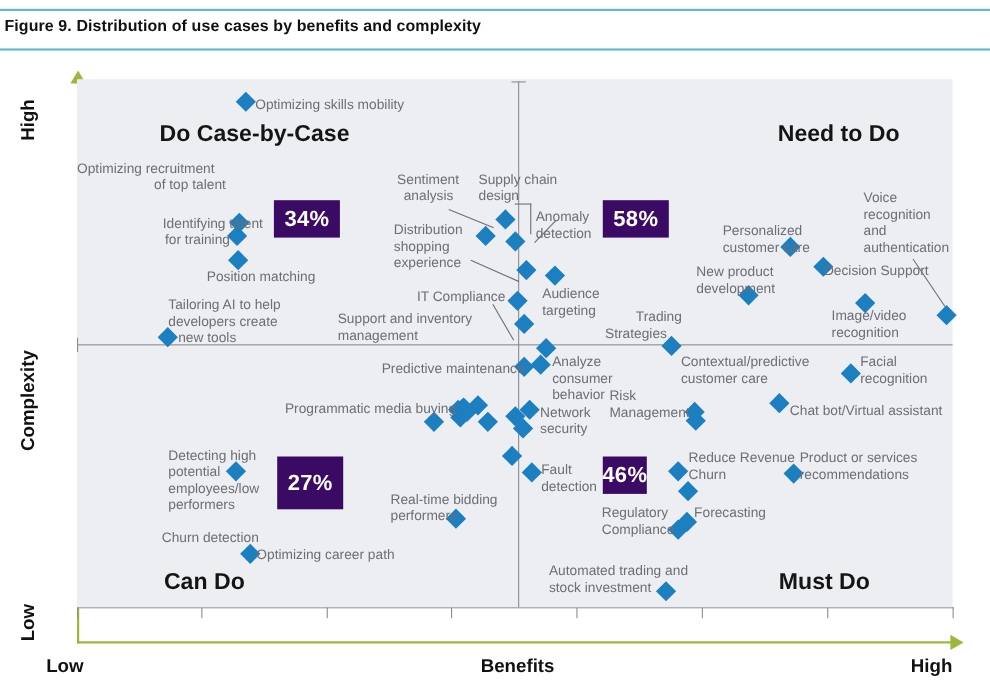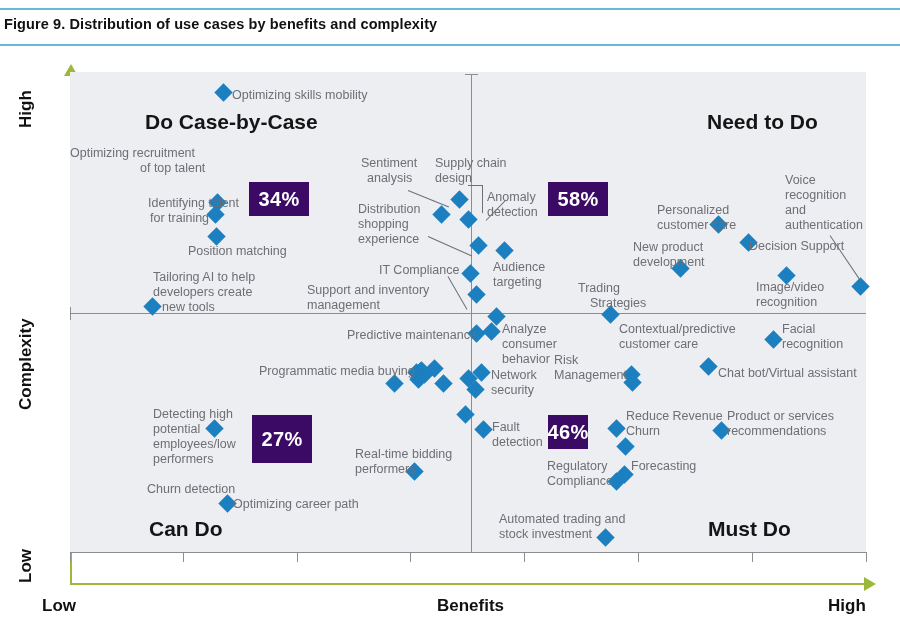--- a/index.html
+++ b/index.html
@@ -193,21 +193,21 @@
     <div class="lbl" style="left:715px;top:146px">authentication</div>
     <div class="pt" style="left:784px;top:208px"></div>
     <div class="leader" style="left:760px;top:163px;width:52px;transform:rotate(56deg)"></div>
 
     <div class="pt" style="left:710px;top:197px"></div>
     <div class="lbl" style="left:686px;top:208px">Image/video</div>
     <div class="lbl" style="left:686px;top:223px">recognition</div>
 
     <div class="pt" style="left:534px;top:236px"></div>
     <div class="lbl" style="left:508px;top:209px">Trading</div>
-    <div class="lbl" style="left:520px;top:224px">Strategies</div>
+    <div class="lbl" style="left:480px;top:224px">Strategies</div>
 
     <div class="pt" style="left:415px;top:253px"></div>
     <div class="lbl" style="left:432px;top:250px">Analyze</div>
     <div class="lbl" style="left:432px;top:265px">consumer</div>
     <div class="lbl" style="left:432px;top:280px">behavior</div>
 
     <div class="pt" style="left:555px;top:296px"></div>
     <div class="pt" style="left:556px;top:304px"></div>
     <div class="lbl" style="left:484px;top:281px">Risk</div>
     <div class="lbl" style="left:484px;top:296px">Management</div>

